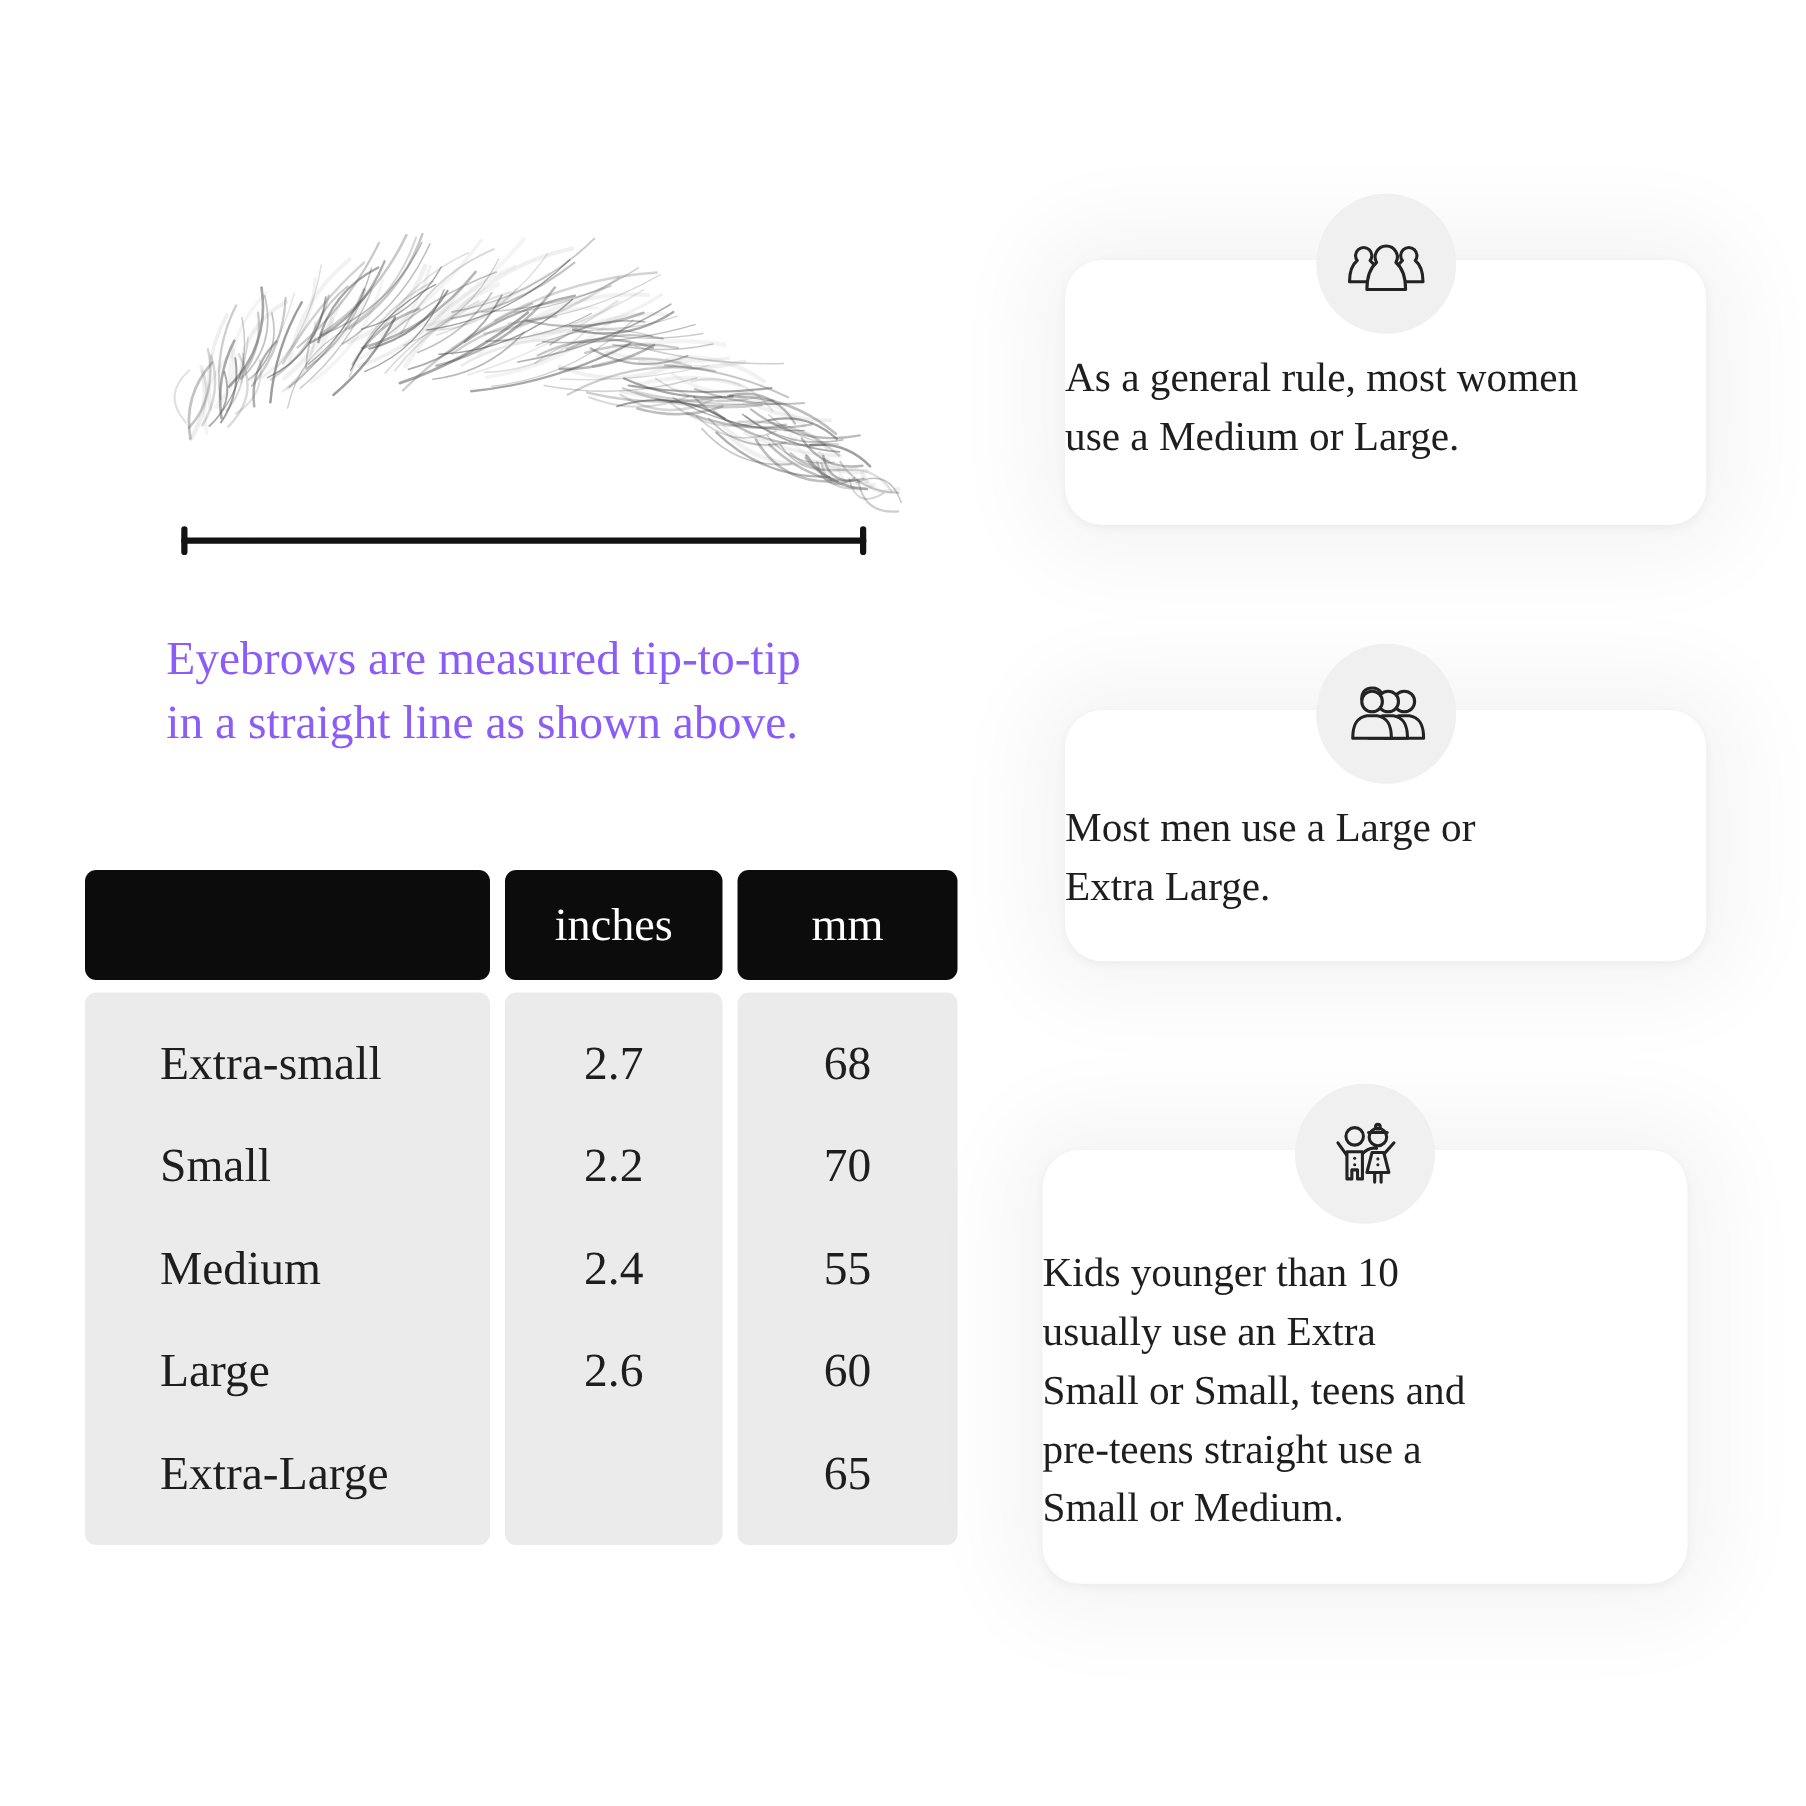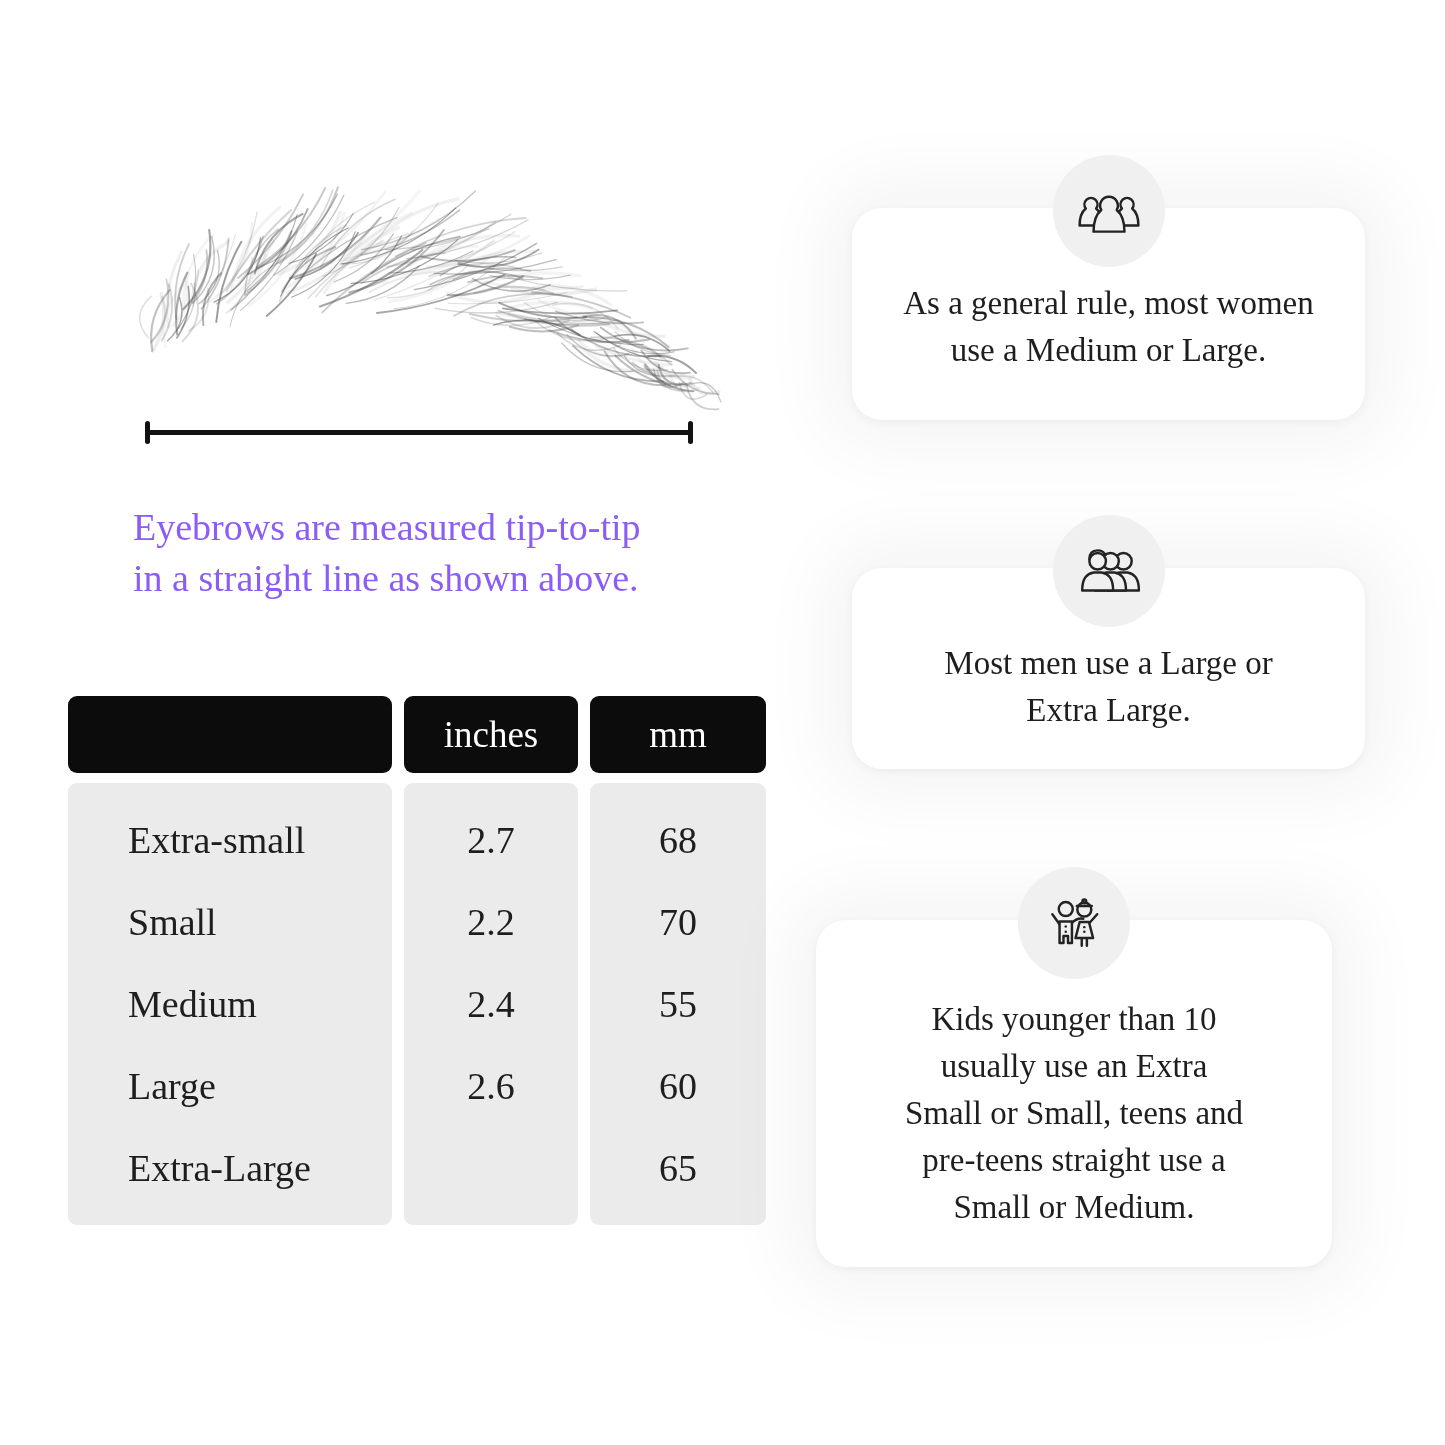--- a/index.html
+++ b/index.html
@@ -17,37 +17,37 @@
   .measure-line .bar{position:absolute;left:0;right:0;top:9px;height:5px;background:var(--line-color,#121212);border-radius:2px;}
   .measure-line .cap{position:absolute;top:0;width:5px;height:23px;background:var(--line-color,#121212);border-radius:2.5px;}
   .measure-line .cap.left{left:0;}
   .measure-line .cap.right{right:0;}
   .caption{position:absolute;left:133px;top:502px;margin:0;font-size:38px;line-height:51px;color:#8b5cf6;}
   .caption span{display:block;white-space:nowrap;}
 
   
   .size-table{position:absolute;left:68px;top:696px;display:grid;grid-template-columns:324px 174px 176px;column-gap:12px;}
   .tcol{display:flex;flex-direction:column;gap:10px;}
-  .th{height:77px;background:var(--header-bg,#0c0c0c);border-radius:9px;color:var(--header-text,#fff);
+  .th{height:88px;background:var(--header-bg,#0c0c0c);border-radius:9px;color:var(--header-text,#fff);
       font-size:37px;display:flex;align-items:center;justify-content:center;}
   .tb{height:442px;background:var(--cell-bg,#ebebeb);border-radius:9px;padding-top:16px;box-sizing:border-box;}
   .trow{height:82px;display:flex;align-items:center;font-size:38px;}
   .col-label .trow{padding-left:60px;}
   .col-num .trow{justify-content:center;}
 
   
   .card{position:absolute;background:var(--card-bg,#ffffff);border-radius:30px;
         box-shadow:0 2px 8px rgba(0,0,0,.05),0 0 70px 30px rgba(0,0,0,.045);}
   .card1{left:852px;top:208px;width:513px;height:212px;}
   .card2{left:852px;top:568px;width:513px;height:201px;}
-  .card3{left:816px;top:920px;width:516px;height:347px;}
+  .card3{left:834px;top:920px;width:516px;height:347px;}
   .icon-circle{position:absolute;left:50%;top:-53px;transform:translateX(-50%);
                width:112px;height:112px;border-radius:50%;background:var(--icon-circle-bg,#f0f0f0);
                display:flex;align-items:center;justify-content:center;}
-  .card-text{position:absolute;left:0;right:0;top:72px;text-align:center;font-size:33px;line-height:47px;}
+  .card-text{position:absolute;left:0;right:0;top:72px;font-size:33px;line-height:47px;}
   .card3 .card-text{top:76px;}
   .card-text span{display:block;white-space:nowrap;}
 
   .ic{stroke:#232323;stroke-width:2.4;fill:none;stroke-linecap:round;stroke-linejoin:round;}
   .ic-fill{stroke:#232323;stroke-width:2.4;fill:var(--icon-circle-bg,#f0f0f0);stroke-linecap:round;stroke-linejoin:round;}
   .ic-dot{fill:#232323;stroke:none;}
 </style>
 </head>
 <body>
 

